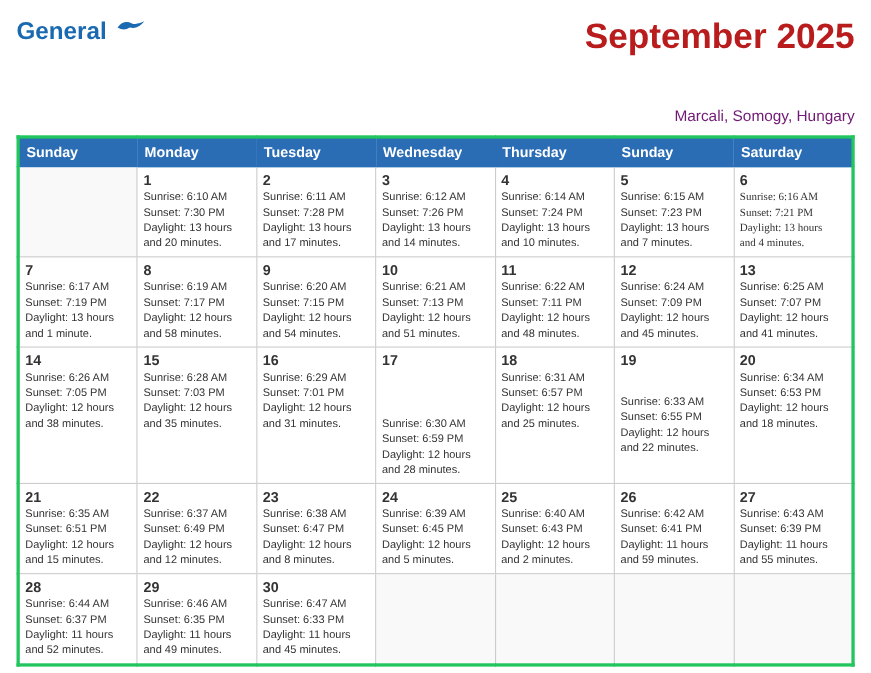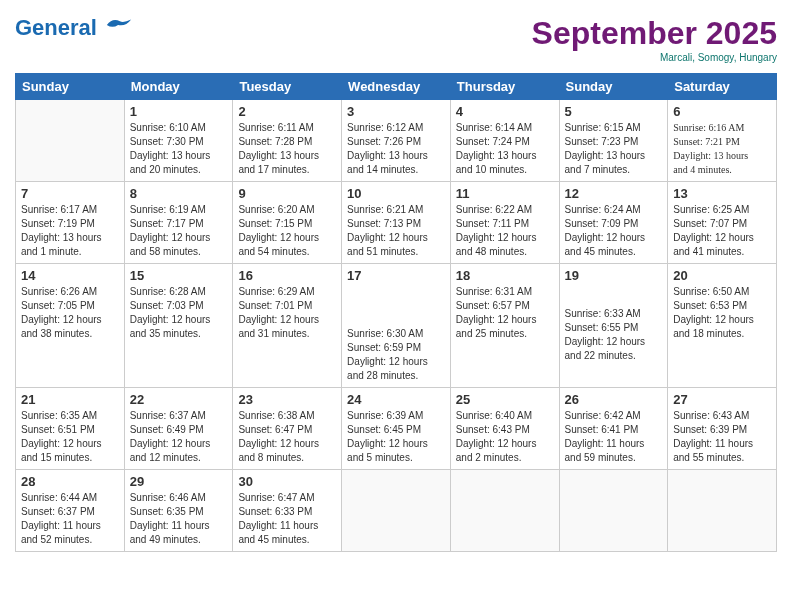--- a/index.html
+++ b/index.html
@@ -40,29 +40,30 @@
       width: 28px;
       height: 20px;
       margin-left: 2px;
     }
     .title-block {
       text-align: right;
     }
     .month-title {
       font-size: 32px;
       font-weight: bold;
+      color: #b91c1c;
+    }
+    .location {
+      font-size: 14px;
       color: #701a75;
-    }
-    .location {
-      font-size: 10px;
-      color: #0f766e;
+      margin-top: 45px;
     }
     .calendar {
       flex: 1;
-      border: 1px solid #22c55e;
+      border: 3px solid #22c55e;
       border-collapse: collapse;
       width: 100%;
       table-layout: fixed;
       padding-left: 23px;
     }
     .calendar th {
       background: #2a6db5;
       color: white;
       text-align: left;
       padding: 5px 6px;
@@ -267,21 +268,21 @@
           </td>
           <td>
             <span class="day-number">19</span>
             <div class="day-info" style="white-space: pre-line; margin-top: 24px;">Sunrise: 6:33 AM
 Sunset: 6:55 PM
 Daylight: 12 hours
 and 22 minutes.</div>
           </td>
           <td>
             <span class="day-number">20</span>
-            <div class="day-info" style="white-space: pre-line;">Sunrise: 6:50 AM
+            <div class="day-info" style="white-space: pre-line;">Sunrise: 6:34 AM
 Sunset: 6:53 PM
 Daylight: 12 hours
 and 18 minutes.</div>
           </td>
         </tr>
         <tr>
           <td>
             <span class="day-number">21</span>
             <div class="day-info" style="white-space: pre-line;">Sunrise: 6:35 AM
 Sunset: 6:51 PM

